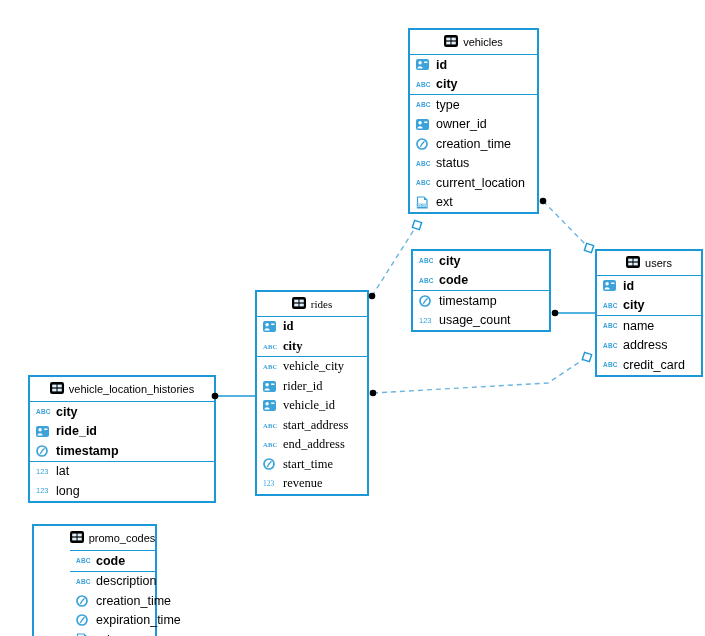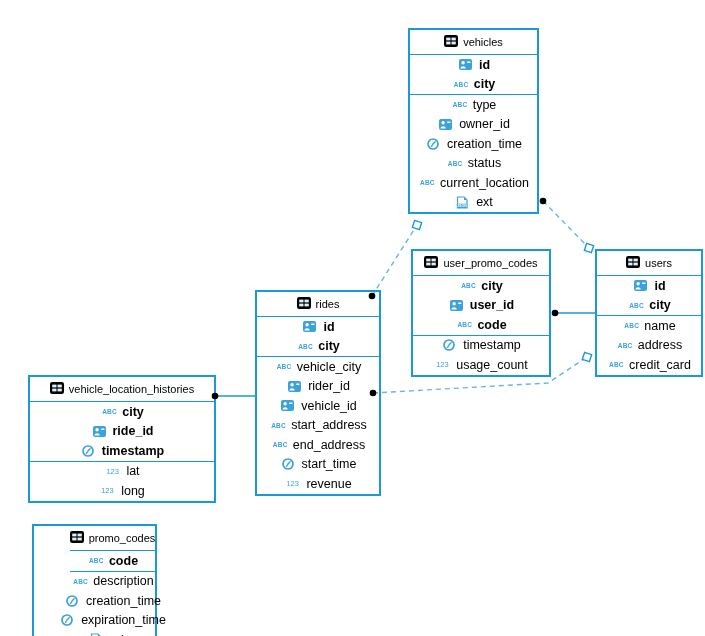--- a/index.html
+++ b/index.html
@@ -32,21 +32,20 @@
     font-size: 11px; color: #000;
     white-space: nowrap;
   }
   .section-pk { border-bottom: 1.5px solid var(--accent); }
   .col-row {
     height: 19.5px;
     display: flex; align-items: center;
     padding: 0 4px 0 6px;
     font-size: 12.5px; color: #000;
     white-space: nowrap;
-    justify-content: center;
   }
   .col-row.pk .col-name { font-weight: 700; }
   .col-icon {
     flex: 0 0 17px; width: 17px;
     display: inline-flex; align-items: center; justify-content: flex-start;
     color: var(--icon);
   }
   .col-name { margin-left: 3px; }
   .type-text {
     font-size: 6.5px; font-weight: 700;
@@ -157,49 +156,26 @@
               <path d="M8 1 l3 3 h-3 z" fill="currentColor"></path>
               <rect x="0.8" y="7.8" width="10.4" height="4.2" rx="1" fill="currentColor"></rect>
               <text x="6" y="11.1" font-size="3.6" font-weight="bold" fill="#fff" text-anchor="middle" font-family="Liberation Sans, sans-serif">JSON</text>
             </svg>
           </span>
           <span class="col-name">ext</span>
         </div>
       </div>
     </div>
     <div class="entity" style="left: 411px; top: 249px; width: 140px;">
-      <div class="entity-header">
-        <span class=""><span class="table-icon-wrap">
-            <svg width="14" height="12" viewBox="0 0 14 12">
-              <rect x="0" y="0" width="14" height="12" rx="2.2" fill="currentColor"></rect>
-              <rect x="2.2" y="2.6" width="4.3" height="2.8" fill="#ddf0fb"></rect>
-              <rect x="7.5" y="2.6" width="4.3" height="2.8" fill="#ddf0fb"></rect>
-              <rect x="2.2" y="6.6" width="4.3" height="2.8" fill="#ddf0fb"></rect>
-              <rect x="7.5" y="6.6" width="4.3" height="2.8" fill="#ddf0fb"></rect>
-            </svg>
-          </span></span>
-        <span>user_promo_codes</span>
-      </div>
       <div class="section-pk">
         <div class="col-row pk">
           <span class="col-icon">
             <span class="type-text">ABC</span>
           </span>
           <span class="col-name">city</span>
-        </div>
-        <div class="col-row pk">
-          <span class="col-icon">
-            <svg width="13" height="11" viewBox="0 0 13 11">
-              <rect x="0" y="0" width="13" height="11" rx="2" fill="currentColor"></rect>
-              <circle cx="4.1" cy="3.7" r="1.7" fill="#fff"></circle>
-              <path d="M1.5 9.4 C1.5 6.6 6.7 6.6 6.7 9.4 Z" fill="#fff"></path>
-              <rect x="8.2" y="2.5" width="3.2" height="1.5" fill="#fff"></rect>
-            </svg>
-          </span>
-          <span class="col-name">user_id</span>
         </div>
         <div class="col-row pk">
           <span class="col-icon">
             <span class="type-text">ABC</span>
           </span>
           <span class="col-name">code</span>
         </div>
       </div>
       <div>
         <div class="col-row">
@@ -265,21 +241,21 @@
           <span class="col-name">address</span>
         </div>
         <div class="col-row">
           <span class="col-icon">
             <span class="type-text">ABC</span>
           </span>
           <span class="col-name">credit_card</span>
         </div>
       </div>
     </div>
-    <div class="entity" style="left: 255px; top: 290px; width: 126px;">
+    <div class="entity" style="left: 255px; top: 290px; width: 114px; font-family: Liberation Serif, serif;">
       <div class="entity-header">
         <span class=""><span class="table-icon-wrap">
             <svg width="14" height="12" viewBox="0 0 14 12">
               <rect x="0" y="0" width="14" height="12" rx="2.2" fill="currentColor"></rect>
               <rect x="2.2" y="2.6" width="4.3" height="2.8" fill="#ddf0fb"></rect>
               <rect x="7.5" y="2.6" width="4.3" height="2.8" fill="#ddf0fb"></rect>
               <rect x="2.2" y="6.6" width="4.3" height="2.8" fill="#ddf0fb"></rect>
               <rect x="7.5" y="6.6" width="4.3" height="2.8" fill="#ddf0fb"></rect>
             </svg>
           </span></span>

